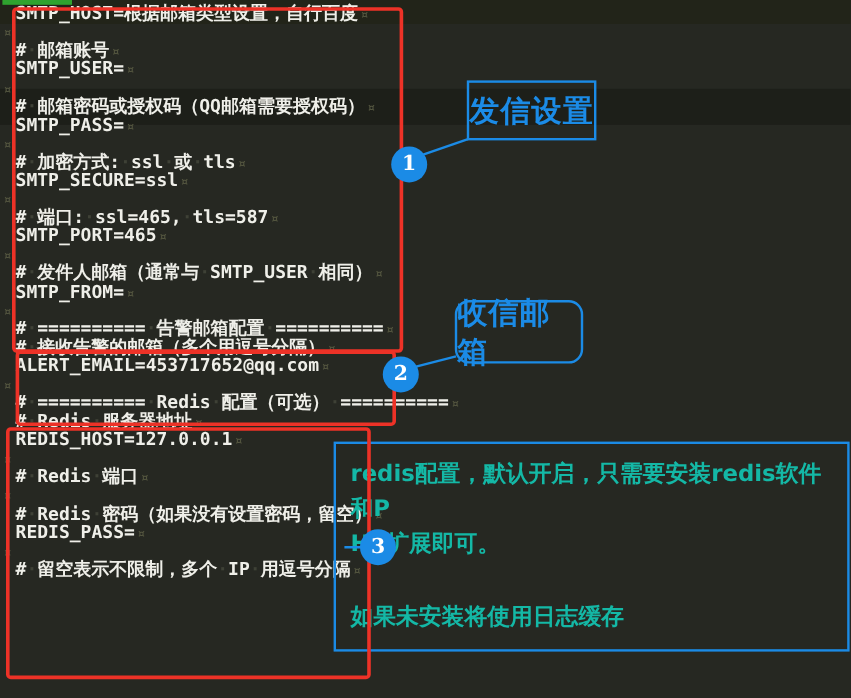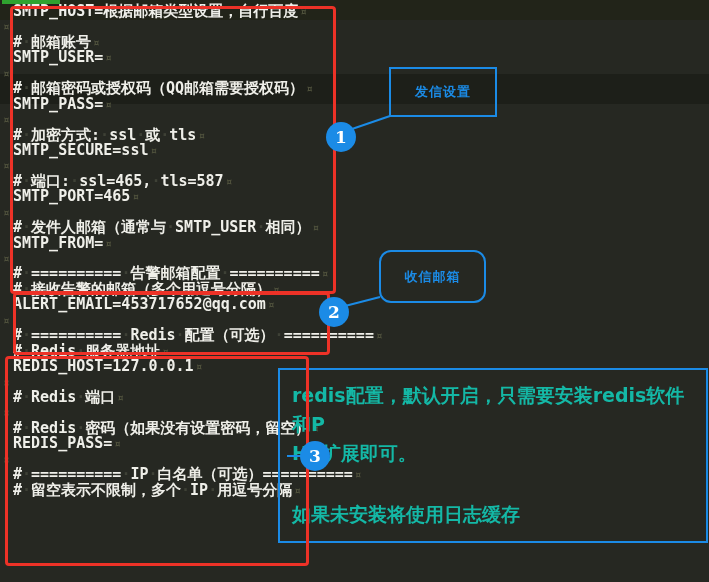--- a/index.html
+++ b/index.html
@@ -25,21 +25,21 @@
   .line.blank .eol{margin-left:-10px;}
 
   
   .redbox{position:absolute;border:3px solid #ed3227;border-radius:4px;z-index:3;pointer-events:none;}
   #redbox-smtp {left:10px;top:6px;width:320px;height:282px;}
   #redbox-alert{left:13px;top:292px;width:311px;height:57px;}
   #redbox-redis{left:5px;top:356px;width:298px;height:204px;}
 
   
   .callout{position:absolute;border:2px solid #1b8be6;z-index:2;display:flex;align-items:center;justify-content:center;
-           color:#1b8be6;font-size:13px;font-weight:bold;letter-spacing:1px;}
+           color:#1b8be6;font-size:25px;font-weight:bold;letter-spacing:1px;}
   #callout-send{left:389px;top:67px;width:104px;height:46px;}
   #callout-recv{left:379px;top:250px;width:103px;height:49px;border-radius:12px;}
   #callout-redis-note{left:278px;top:368px;width:426px;height:171px;}
 
   
   .note-text{position:absolute;z-index:2;color:#14b8a6;font-size:19px;font-weight:bold;line-height:29px;}
   #note-body{left:292px;top:381px;width:408px;}
   #note-footer{left:292px;top:500px;width:408px;}
 
   
@@ -86,21 +86,20 @@
       <div class="line blank"><span class="txt"></span><span class="eol">¤</span></div>
       <div class="line"><span class="txt">#<span class="sp">·</span>==========<span class="sp">·</span>Redis<span class="sp">·</span>配置（可选）<span class="sp">·</span>==========</span><span class="eol">¤</span></div>
       <div class="line"><span class="txt">#<span class="sp">·</span>Redis<span class="sp">·</span>服务器地址</span><span class="eol">¤</span></div>
       <div class="line"><span class="txt">REDIS_HOST=127.0.0.1</span><span class="eol">¤</span></div>
       <div class="line blank"><span class="txt"></span><span class="eol">¤</span></div>
       <div class="line"><span class="txt">#<span class="sp">·</span>Redis<span class="sp">·</span>端口</span><span class="eol">¤</span></div>
       <div class="line blank"><span class="txt"></span><span class="eol">¤</span></div>
       <div class="line"><span class="txt">#<span class="sp">·</span>Redis<span class="sp">·</span>密码（如果没有设置密码，留空）</span><span class="eol">¤</span></div>
       <div class="line"><span class="txt">REDIS_PASS=</span><span class="eol">¤</span></div>
       <div class="line blank"><span class="txt"></span><span class="eol">¤</span></div>
-      <div class="line"><span class="txt">#<span class="sp">·</span>==========<span class="sp">·</span>IP<span class="sp">·</span>白名单（可选）==========</span><span class="eol">¤</span></div>
       <div class="line"><span class="txt">#<span class="sp">·</span>留空表示不限制，多个<span class="sp">·</span>IP<span class="sp">·</span>用逗号分隔</span><span class="eol">¤</span></div>
     </div>
 
   <div class="redbox" id="redbox-smtp"></div>
   <div class="redbox" id="redbox-alert"></div>
   <div class="redbox" id="redbox-redis"></div>
 
   <div class="callout" id="callout-send">
     <span>发信设置</span>
   </div>

